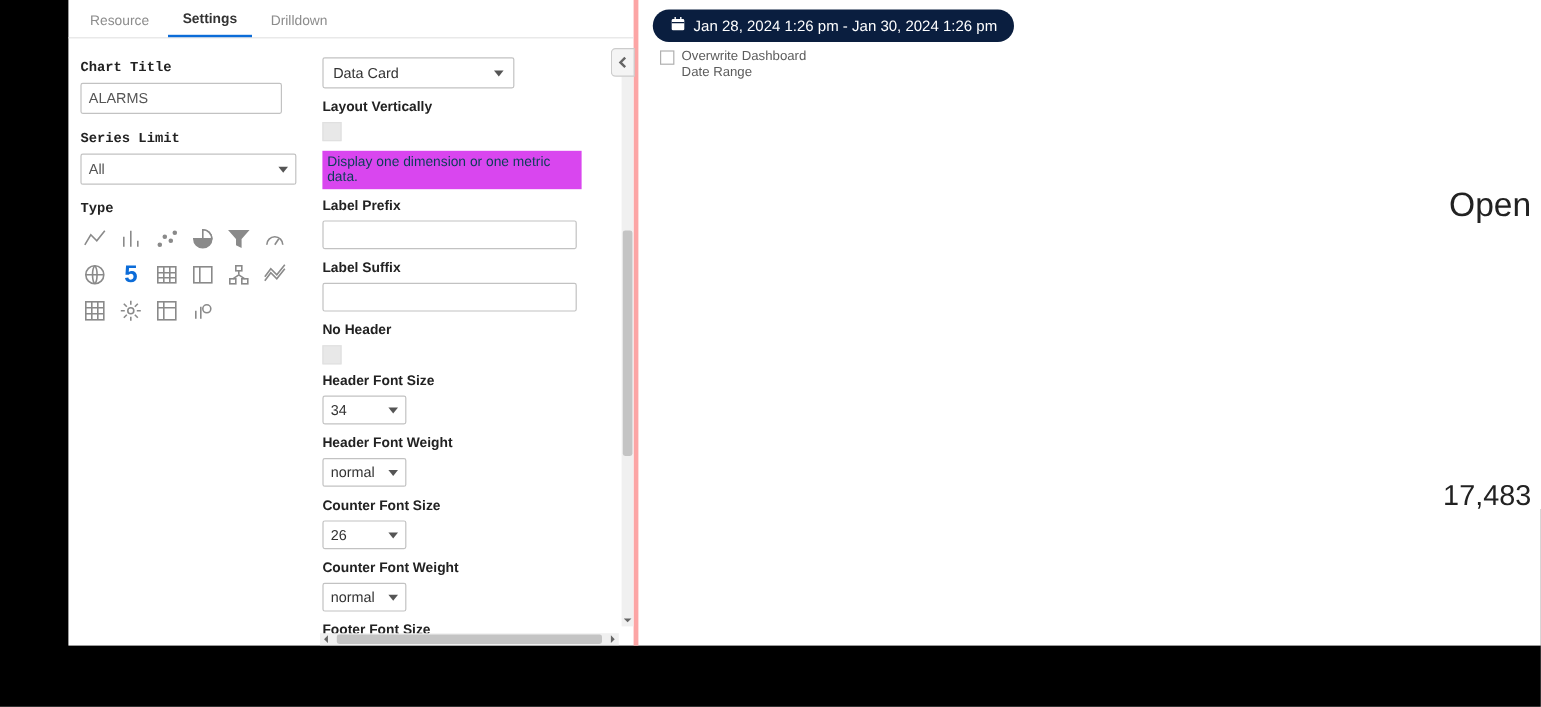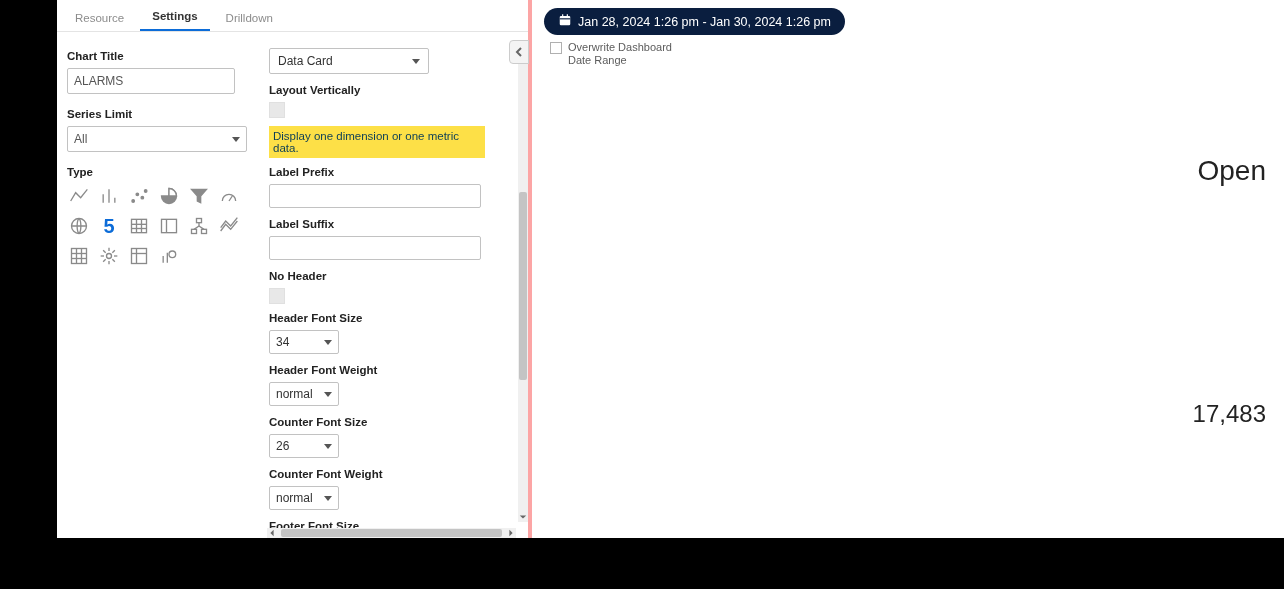--- a/index.html
+++ b/index.html
@@ -54,20 +54,21 @@
   
   .col-left {
     width: 210px;
     padding: 18px 10px 10px 10px;
   }
   .fld-label {
     font-size: 11.5px;
     color: #222;
     margin-bottom: 6px;
     font-weight: 600;
+    font-family: Liberation Mono, monospace;
   }
   .text-input {
     width: 168px;
     height: 26px;
     border: 1px solid #c2c2c2;
     border-radius: 2px;
     padding: 0 6px;
     font-size: 12px;
     margin-bottom: 14px;
     display: flex;
@@ -140,21 +141,21 @@
     margin-bottom: 6px;
     margin-top: 4px;
   }
   .toggle-box {
     width: 16px; height: 16px;
     background: #e8e8e8;
     border: 1px solid #e0e0e0;
     margin-bottom: 8px;
   }
   .hint {
-    background: #fde047;
+    background: #d946ef;
     color: #0b3d57;
     font-size: 11.5px;
     padding: 4px 4px;
     margin-bottom: 8px;
     width: 216px;
   }
   .setting-input {
     width: 212px;
     height: 24px;
     border: 1px solid #c2c2c2;
@@ -261,21 +262,21 @@
     font-size: 11px;
     line-height: 1.15;
   }
   .checkbox {
     width: 12px; height: 12px;
     border: 1px solid #b0b0b0;
     margin-top: 1px;
   }
   .card-value {
     position: absolute;
-    right: 18px;
+    right: 8px;
   }
   .card-value.top { top: 155px; font-size: 28px; }
   .card-value.bottom { top: 400px; font-size: 24px; }
 </style>
 </head>
 <body>
 
 <div class="app">
   <div class="workspace">
 

